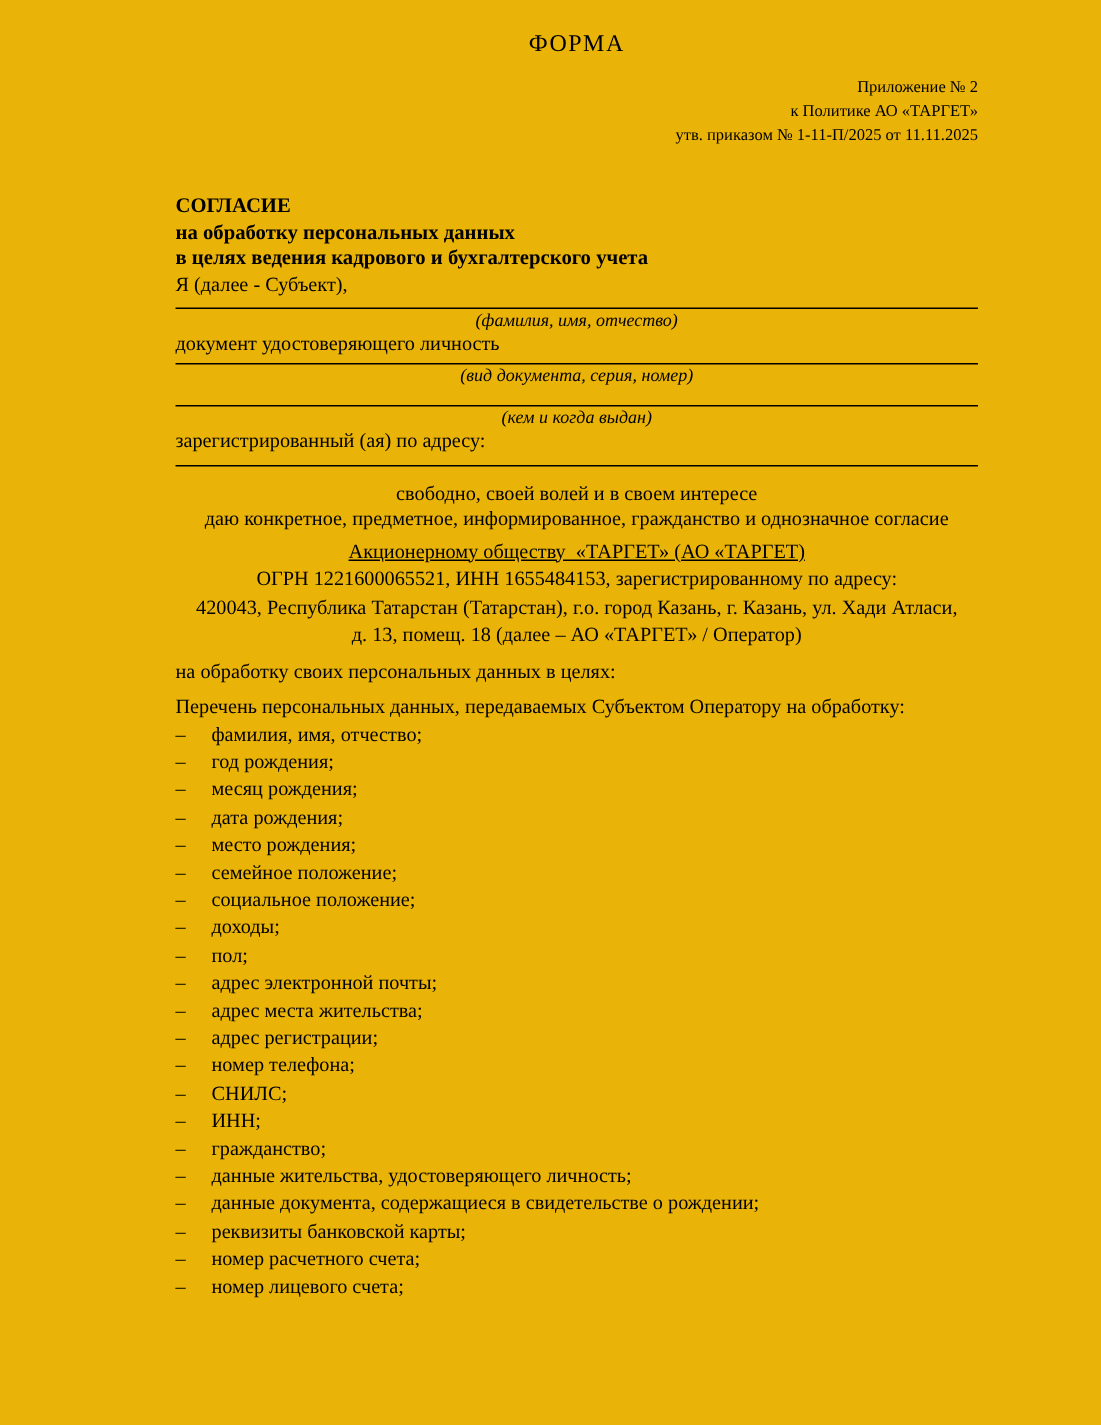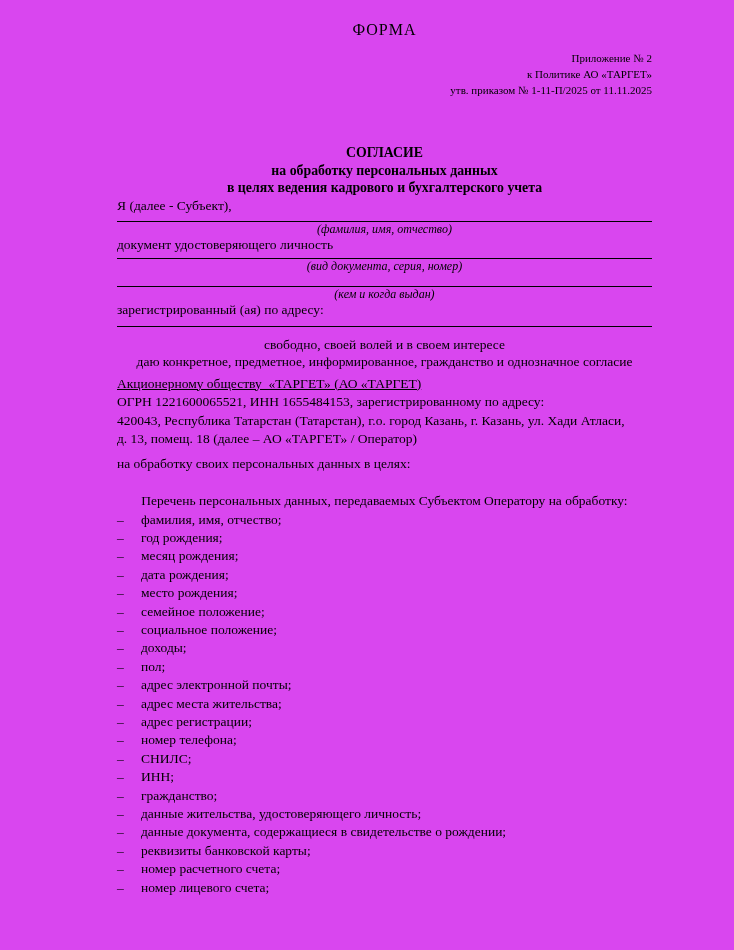--- a/index.html
+++ b/index.html
@@ -3,42 +3,42 @@
 <meta charset="utf-8">
 <style>
   * { margin: 0; padding: 0; box-sizing: border-box; }
   html, body { background: #ffffff; }
   body {
     width: 734px; height: 950px;
     font-family: "Liberation Serif", serif;
     color: #000000;
     overflow: hidden;
   }
-  .page { position: relative; width: 734px; height: 950px; background: #d946ef; }
+  .page { position: relative; width: 734px; height: 950px; background: #eab308; }
   .content { position: absolute; left: 117px; top: 0; width: 535px; }
 
   .form-label { margin-top: 20px; text-align: center; font-size: 16px; line-height: 20px; letter-spacing: 1px; }
   .annex { margin-top: 10px; text-align: right; font-size: 11px; line-height: 16px; }
-  .title { margin-top: 46px; text-align: center; font-weight: bold; font-size: 13.8px; line-height: 17.5px; }
+  .title { margin-top: 30px; text-align: left; font-weight: bold; font-size: 13.8px; line-height: 17.5px; }
   .body-line { font-size: 13.5px; line-height: 17px; }
 
   .fill-line { border-bottom: 1.4px solid #000; }
   .fl-1 { height: 8px; }
   .fl-2 { height: 6px; }
   .fl-3 { height: 14px; }
   .fl-4 { height: 9px; }
   .caption { text-align: center; font-style: italic; font-size: 12px; line-height: 14px; }
 
   .consent { margin-top: 9px; text-align: center; font-weight: normal; font-size: 13.5px; line-height: 17px; }
-  .operator { margin-top: 5px; text-align: left; font-size: 13.5px; line-height: 18.5px; }
+  .operator { margin-top: 5px; text-align: center; font-size: 13.5px; line-height: 18.5px; }
   .operator .underlined { text-decoration: underline; }
 
   .purpose-intro { margin-top: 6px; }
   .purpose-bold  { margin-top: 7px; font-weight: bold; }
-  .list-intro    { margin-top: 20px; text-align: center; }
+  .list-intro    { margin-top: 6px; }
 
   ul.pd-list { list-style: none; margin-top: 2px; }
   ul.pd-list li { height: 18.4px; display: flex; align-items: center; font-size: 13.5px; }
   ul.pd-list .dash { width: 24px; flex: 0 0 24px; }
 </style>
 </head>
 <body>
 
 <div class="page">
   <div class="content">

